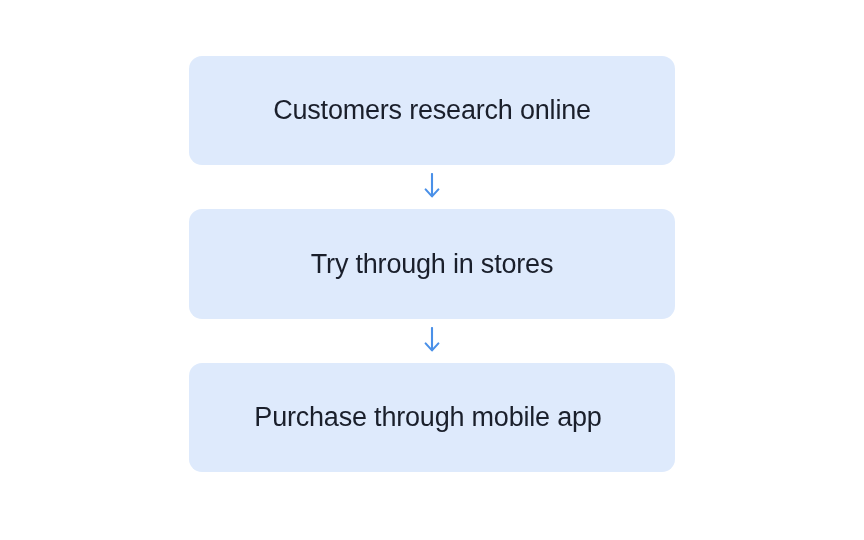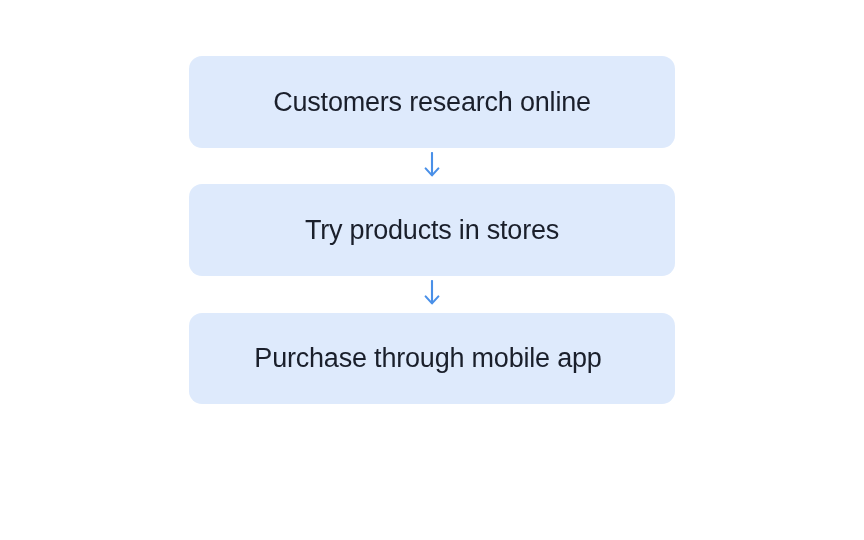--- a/index.html
+++ b/index.html
@@ -10,21 +10,21 @@
     width: 864px;
     height: 540px;
     background: #ffffff;
     font-family: "Liberation Sans", sans-serif;
     overflow: hidden;
   }
 
   #flow-canvas {
     position: relative;
     width: 864px;
-    height: 404px;
+    height: 472px;
     background: #ffffff;
     display: flex;
     flex-direction: column;
     align-items: center;
     justify-content: flex-start;
     box-sizing: border-box;
     padding-top: 56px;
     border-radius: 29px;
   }
 
@@ -71,21 +71,21 @@
   <div class="flow-connector">
     <span>
       <svg width="18" height="28" viewBox="0 0 18 28" aria-hidden="true">
         <path d="M9 1 L9 22" stroke="#4a90e8" stroke-width="2.1" stroke-linecap="round" fill="none"></path>
         <path d="M2.6 16.4 L9 23.4 L15.4 16.4" stroke="#4a90e8" stroke-width="2.1" stroke-linecap="round" stroke-linejoin="round" fill="none"></path>
       </svg>
     </span>
   </div>
 
   <div class="flow-node" style="background: rgb(222, 234, 252);">
-    <span class="flow-node-label" style="color: rgb(26, 31, 43);">Try products in stores</span>
+    <span class="flow-node-label" style="color: rgb(26, 31, 43);">Try through in stores</span>
   </div>
 
   <div class="flow-connector">
     <span>
       <svg width="18" height="28" viewBox="0 0 18 28" aria-hidden="true">
         <path d="M9 1 L9 22" stroke="#4a90e8" stroke-width="2.1" stroke-linecap="round" fill="none"></path>
         <path d="M2.6 16.4 L9 23.4 L15.4 16.4" stroke="#4a90e8" stroke-width="2.1" stroke-linecap="round" stroke-linejoin="round" fill="none"></path>
       </svg>
     </span>
   </div>

